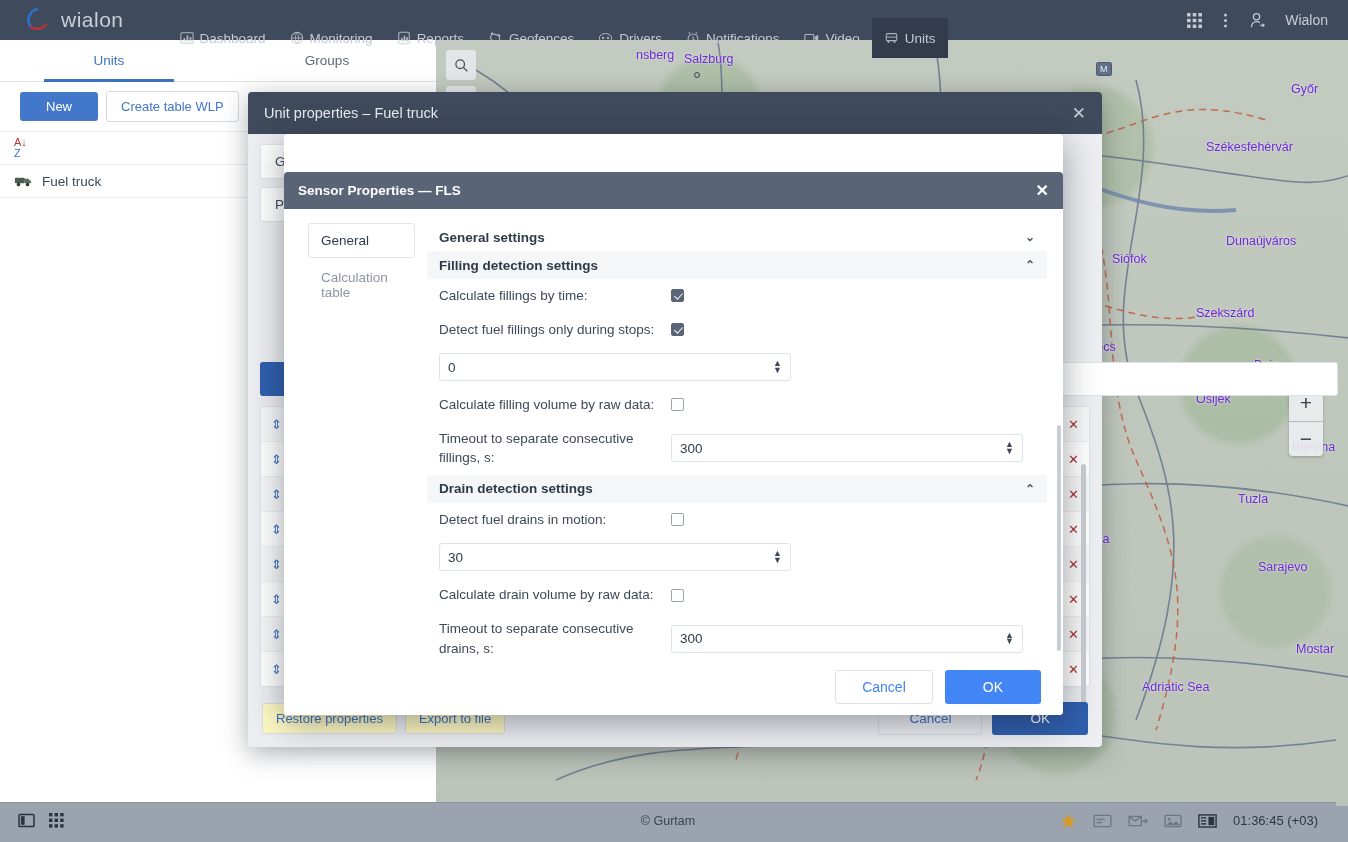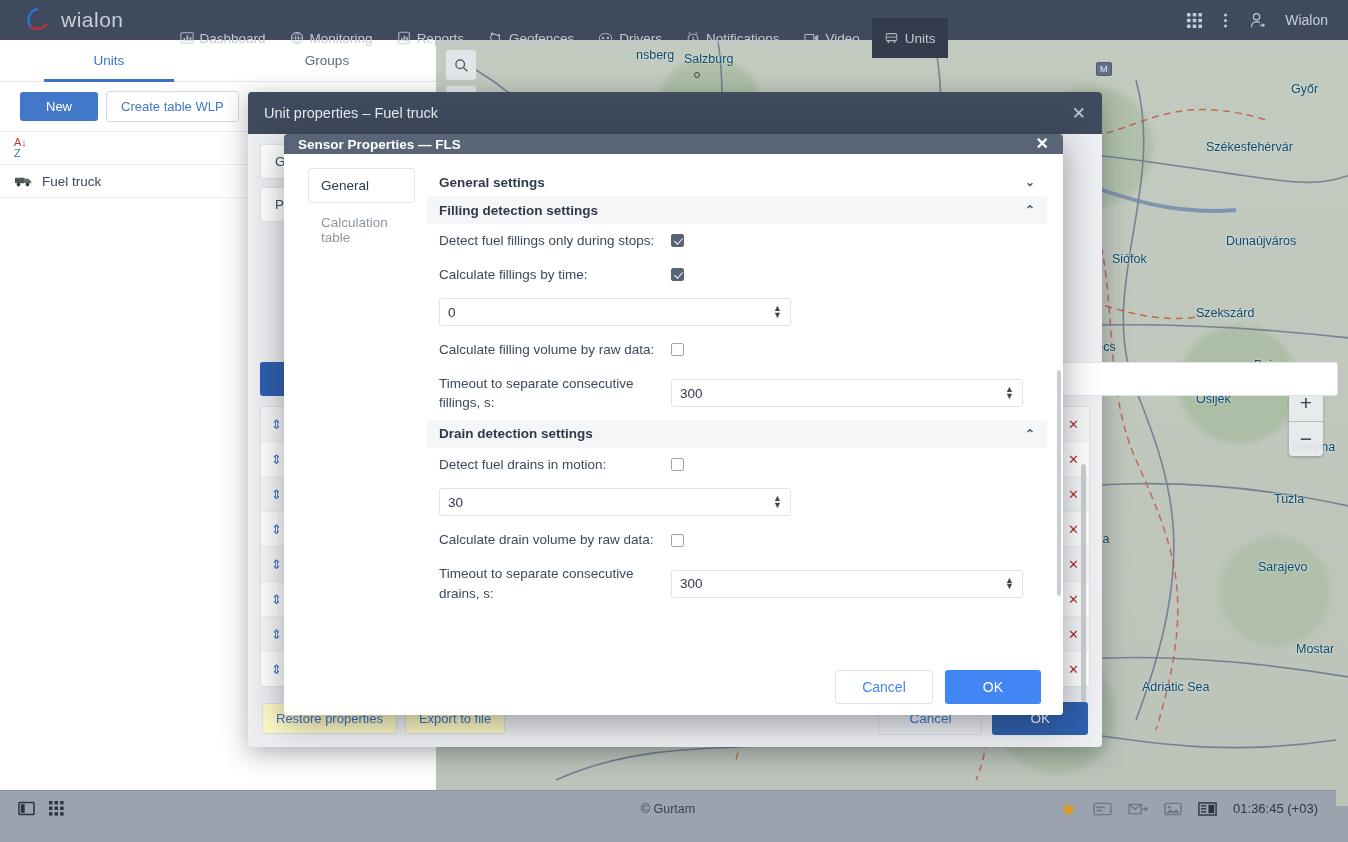--- a/index.html
+++ b/index.html
@@ -46,21 +46,21 @@
       radial-gradient(circle at 72% 14%, rgba(150,178,140,.4) 0 6%, rgba(0,0,0,0) 7%),
       radial-gradient(circle at 88% 45%, rgba(150,178,140,.45) 0 6%, rgba(0,0,0,0) 7%),
       radial-gradient(circle at 20% 62%, rgba(150,178,140,.45) 0 7%, rgba(0,0,0,0) 8%),
       radial-gradient(circle at 45% 78%, rgba(150,178,140,.4) 0 6%, rgba(0,0,0,0) 7%),
       radial-gradient(circle at 68% 88%, rgba(150,178,140,.4) 0 6%, rgba(0,0,0,0) 7%),
       radial-gradient(circle at 92% 72%, rgba(150,178,140,.35) 0 5%, rgba(0,0,0,0) 6%),
       linear-gradient(#c3cabf, #bcc4ba);
   }
   #map svg.maplines{ position:absolute; inset:0; }
   .mlabel{
-    position:absolute; font-size:12.5px; color:#0c4a6e; white-space:nowrap;
+    position:absolute; font-size:12.5px; color:#6d28d9; white-space:nowrap;
     font-family:"Liberation Sans",sans-serif;
     text-shadow:0 0 3px rgba(220,226,218,.95),0 0 2px rgba(220,226,218,.95);
   }
   .mdot{
     position:absolute; width:6px; height:6px; border:1.4px solid #3a4350;
     border-radius:50%; background:transparent;
   }
   .map-search{
     position:absolute; left:10px; top:10px; width:30px; height:30px;
     background:rgba(232,235,238,.85); border-radius:3px;
@@ -176,23 +176,23 @@
   }
 
   
   #sensordlg{
     position:absolute; left:284px; top:134px; width:779px; height:581px;
     background:#fff; border-radius:4px; z-index:40;
     box-shadow:0 8px 34px rgba(20,26,36,.40);
     display:flex; flex-direction:column;
   }
   .sd-title{
-    height:20px; background:#5a6477; border-radius:4px 4px 0 0;
+    height:37px; background:#5a6477; border-radius:4px 4px 0 0;
     display:flex; align-items:center; padding:0 14px;
-    color:#fff; font-size:13.5px; font-weight:bold;
+    color:#fff; font-size:13.5px; font-weight:bold;margin-top:38px;
   }
   .sd-x{ margin-left:auto; font-size:16px; color:#ffffff; cursor:pointer; line-height:1;}
   .sd-main{ flex:1; display:flex; min-height:0; }
   .sd-left{ width:131px; padding:14px 0 0 24px; flex:0 0 131px; }
   .sd-ltab{
     padding:9px 12px; font-size:13.5px; color:#8d96a3;
     border:1px solid transparent; border-radius:3px; cursor:pointer; margin-bottom:2px;
   }
   .sd-ltab.active{ color:#2e3a4a; background:#fff; border-color:#e2e5e9; }
   .sd-right{
@@ -238,21 +238,21 @@
     background:#fff; color:#4285f4; border:1px solid #dfe3e8; border-radius:3px;
     padding:8px 26px; font-size:14px; cursor:pointer; font-family:"Liberation Sans",sans-serif;
   }
   .sd-ok{
     background:#4285f4; color:#fff; border:none; border-radius:3px;
     padding:9px 38px; font-size:14px; cursor:pointer; font-family:"Liberation Sans",sans-serif;
   }
 
   
   #bottombar{
-    position:absolute; left:0; bottom:16px; width:1336px; height:36px;
+    position:absolute; left:0; bottom:4px; width:1336px; height:36px;
     background:#9aa3ae; display:flex; align-items:center; z-index:55;
     border-top:1px solid #8b95a1;
   }
   .bb-left{ display:flex; align-items:center; gap:14px; padding-left:18px; }
   .bb-center{ position:absolute; left:0; right:0; text-align:center;
     font-size:12.5px; color:#3b4450; pointer-events:none;}
   .bb-right{ margin-left:auto; display:flex; align-items:center; gap:16px; padding-right:18px;}
   .bb-time{ font-size:13px; color:#2e3743; }
   .bb-ic{ cursor:pointer; display:flex; align-items:center; }
 </style>
@@ -312,21 +312,21 @@
   <div class="mlabel" style="left:200px;top:8px;">nsberg</div>
   <div class="mlabel" style="left:855px;top:42px;">Győr</div>
   <div class="mlabel" style="left:770px;top:100px;">Székesfehérvár</div>
   <div class="mlabel" style="left:790px;top:194px;">Dunaújváros</div>
   <div class="mlabel" style="left:760px;top:266px;">Szekszárd</div>
   <div class="mlabel" style="left:676px;top:212px;">Siófok</div>
   <div class="mlabel" style="left:652px;top:300px;">Pécs</div>
   <div class="mlabel" style="left:818px;top:318px;">Baja</div>
   <div class="mlabel" style="left:760px;top:352px;">Osijek</div>
   <div class="mlabel" style="left:856px;top:400px;">Bijeljina</div>
-  <div class="mlabel" style="left:802px;top:452px;margin-left:36px;">Tuzla</div>
+  <div class="mlabel" style="left:802px;top:452px;">Tuzla</div>
   <div class="mlabel" style="left:822px;top:520px;">Sarajevo</div>
   <div class="mlabel" style="left:860px;top:602px;">Mostar</div>
   <div class="mlabel" style="left:706px;top:640px;">Adriatic Sea</div>
   <div class="mlabel" style="left:598px;top:660px;">Pescara</div>
   <div class="mlabel" style="left:366px;top:674px;">Viterbo</div>
   <div class="mlabel" style="left:522px;top:690px;">L'Aquila</div>
   <div class="mlabel" style="left:626px;top:572px;">Split</div>
   <div class="mlabel" style="left:572px;top:540px;">Šibenik</div>
   <div class="mlabel" style="left:636px;top:492px;">Zenica</div>
   <div class="mlabel" style="left:306px;top:390px;">Prijedor</div>
@@ -571,28 +571,28 @@
           <span>General settings</span>
           <span class="chev">⌄</span>
         </div>
 
         <div class="sect-head shaded">
           <span>Filling detection settings</span>
           <span class="chev">⌃</span>
         </div>
 
         <div class="frow">
+          <div class="flabel">Calculate fillings by time:</div>
+          <div class="fctl">
+              <span class="cbx on"></span>
+            </div>
+        </div>
+
+        <div class="frow">
           <div class="flabel">Detect fuel fillings only during stops:</div>
-          <div class="fctl">
-              <span class="cbx on"></span>
-            </div>
-        </div>
-
-        <div class="frow">
-          <div class="flabel">Calculate fillings by time:</div>
           <div class="fctl">
               <span class="cbx on"></span>
             </div>
         </div>
 
         <div class="frow">
           <div class="fctl">
             <div class="spin">
               <span>0</span>
               <span class="arrows">

